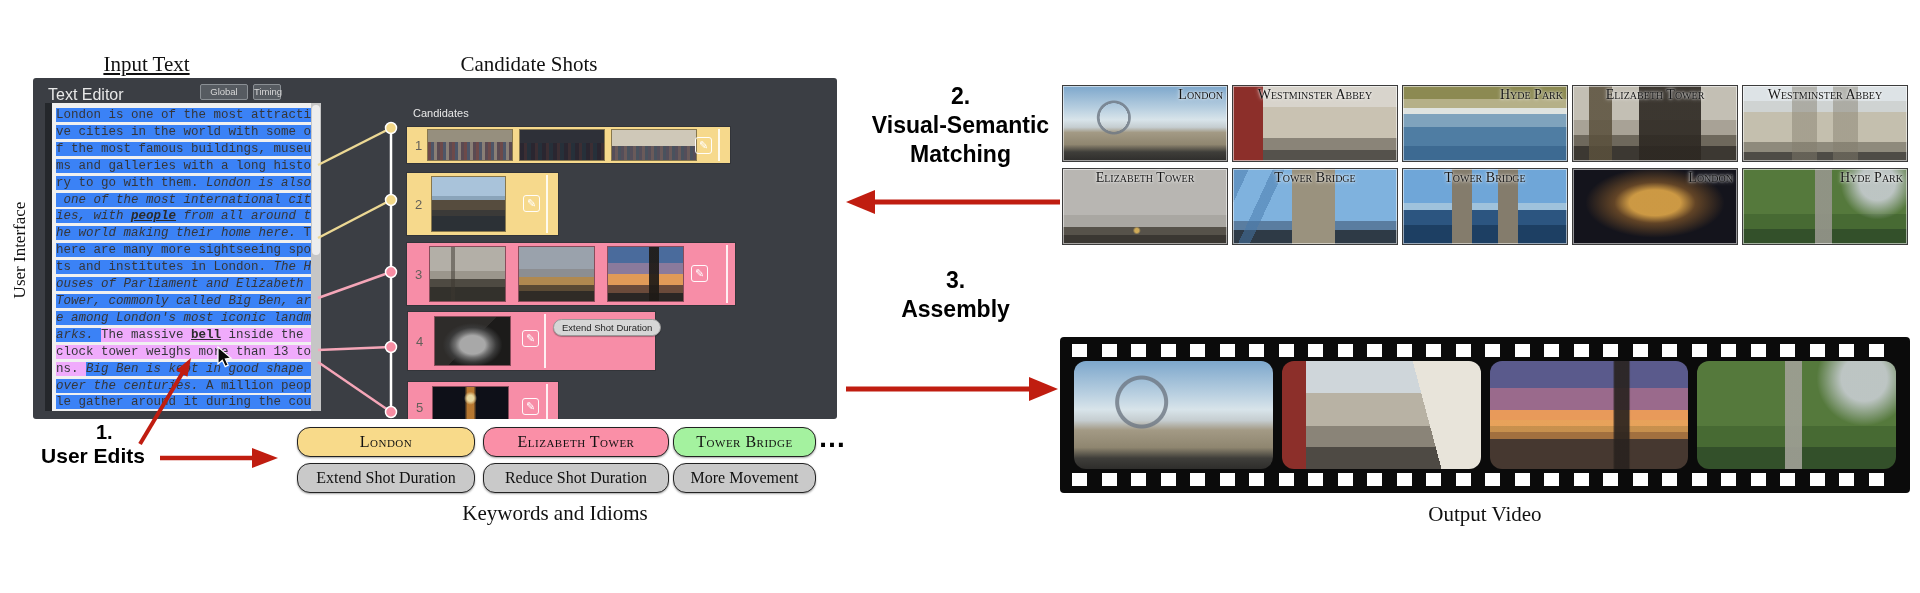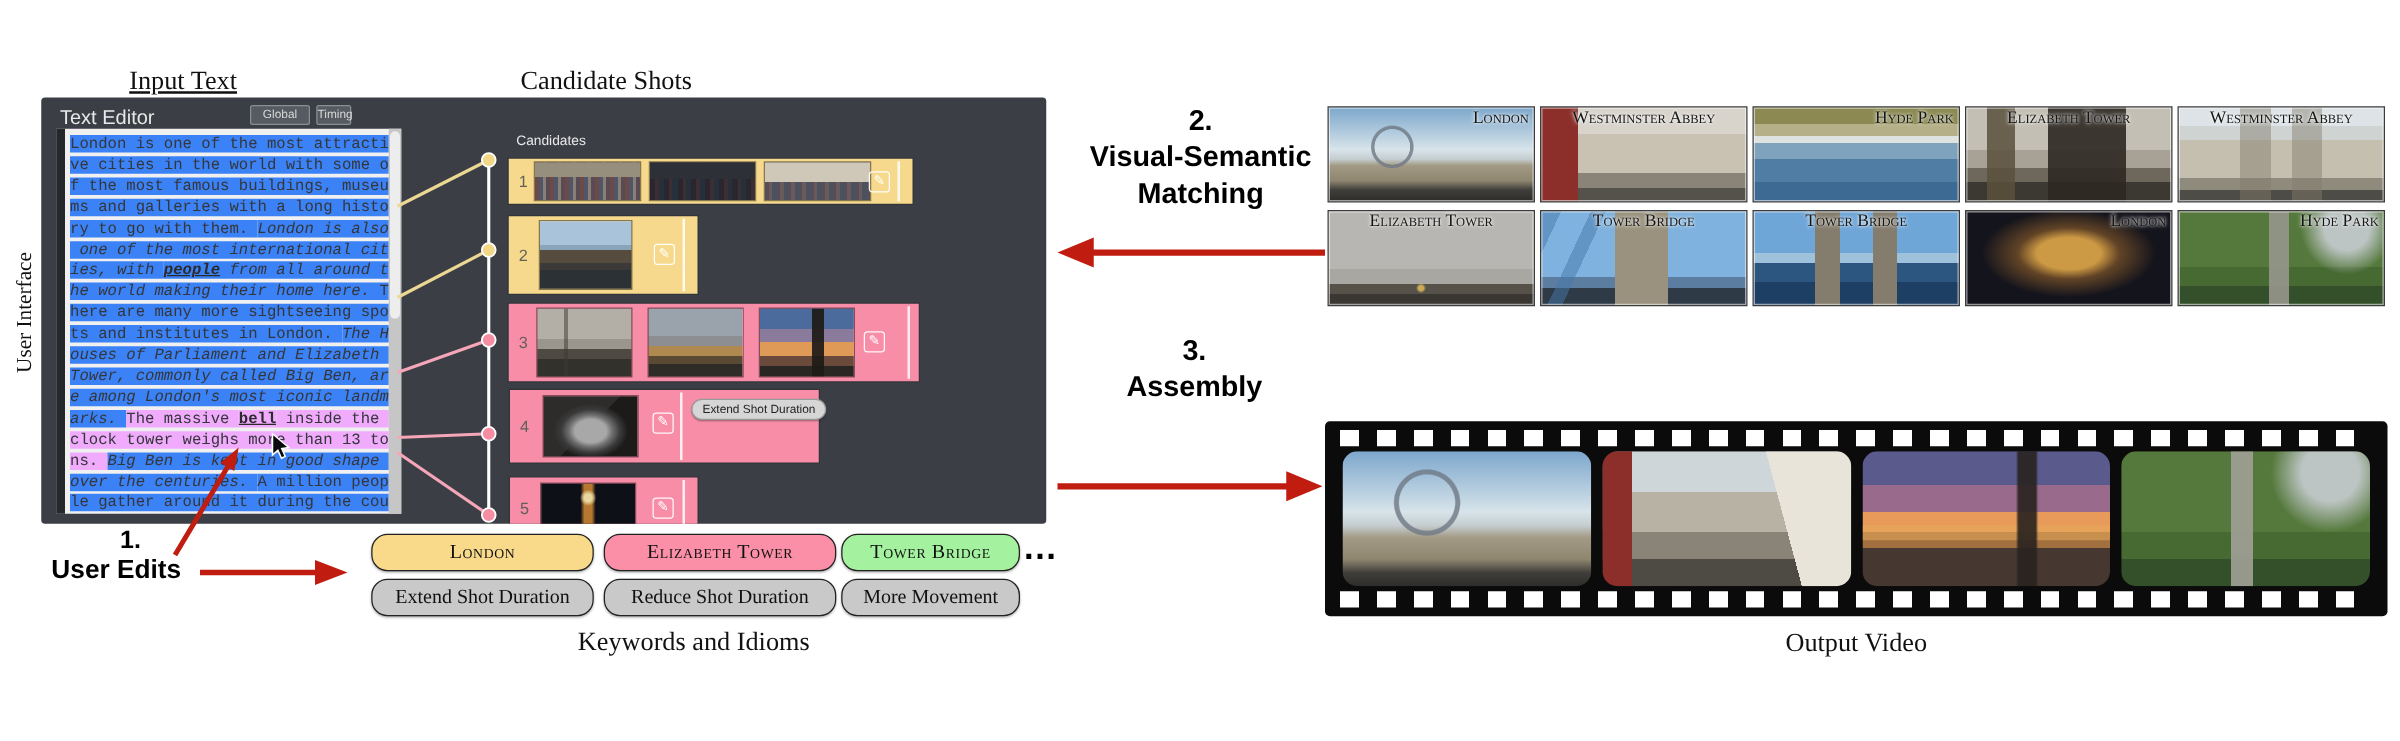--- a/index.html
+++ b/index.html
@@ -2,21 +2,21 @@
 <html><head>
 <meta charset="utf-8">
 <style>
   html,body{margin:0;padding:0;background:#fff;}
   .canvas{position:relative;width:1920px;height:593px;background:#fff;overflow:hidden;
           font-family:"Liberation Sans",sans-serif;}
   
   .fig-heading{position:absolute;font-family:"Liberation Serif",serif;font-size:21px;color:#111;
                text-align:center;white-space:nowrap;}
   .h-input-text{left:44px;top:52px;width:205px;text-decoration:underline;}
-  .h-cand-shots{left:380px;top:52px;width:210px;}
+  .h-cand-shots{left:424px;top:52px;width:210px;}
   .h-repo{left:1050px;top:52px;width:350px;}
   .h-keywords{left:400px;top:501px;width:310px;}
   .h-output{left:1330px;top:502px;width:310px;}
   .vert-label{position:absolute;left:20px;top:250px;transform:translate(-50%,-50%) rotate(-90deg);
               font-family:"Liberation Serif",serif;font-size:17px;color:#111;white-space:nowrap;}
   
   .panel{position:absolute;left:33px;top:78px;width:804px;height:341px;background:#3b3e44;
          border-radius:3px;overflow:hidden;}
   .te-title{position:absolute;left:15px;top:8px;font-size:16px;color:#e8e8e8;}
   .te-btn{position:absolute;top:6px;height:16px;background:#565b61;border:1px solid #8a8f94;
@@ -92,21 +92,21 @@
   
   .kw-btn,.id-btn{position:absolute;height:28px;border-radius:13px;border:1.6px solid #222;
     display:flex;align-items:center;justify-content:center;color:#111;
     font-family:"Liberation Serif",serif;font-size:16px;box-shadow:0 1px 2px rgba(0,0,0,.35);}
   .kw-btn{font-variant:small-caps;letter-spacing:.5px;top:427px;}
   .id-btn{top:463px;background:#c9c9c9;}
   .kw-london{left:297px;width:176px;background:#f8da8a;}
   .kw-elizabeth{left:483px;width:184px;background:#fa8fa7;}
   .kw-towerbridge{left:673px;width:141px;background:#a4f29f;}
   .id-extend{left:297px;width:176px;}
-  .id-reduce{left:483px;width:184px;}
+  .id-reduce{left:483px;width:184px;border-radius:12px;}
   .id-more{left:673px;width:141px;}
   
   .repo-grid{position:absolute;left:1062px;top:85px;display:grid;
              grid-template-columns:repeat(5,166px);grid-auto-rows:77px;gap:6px 4px;}
   .vcell{position:relative;border:1px solid #3c3c3c;
          box-shadow:inset 0 0 0 1px rgba(255,255,255,.55);}
   .vlabel{position:absolute;top:1px;font-family:"Liberation Serif",serif;font-variant:small-caps;
           font-size:14px;color:#151515;white-space:nowrap;
           text-shadow:0 0 2px rgba(255,255,255,.95),0 0 4px rgba(255,255,255,.8);}
   .lp-right{right:4px;} .lp-center{left:0;right:0;text-align:center;}

